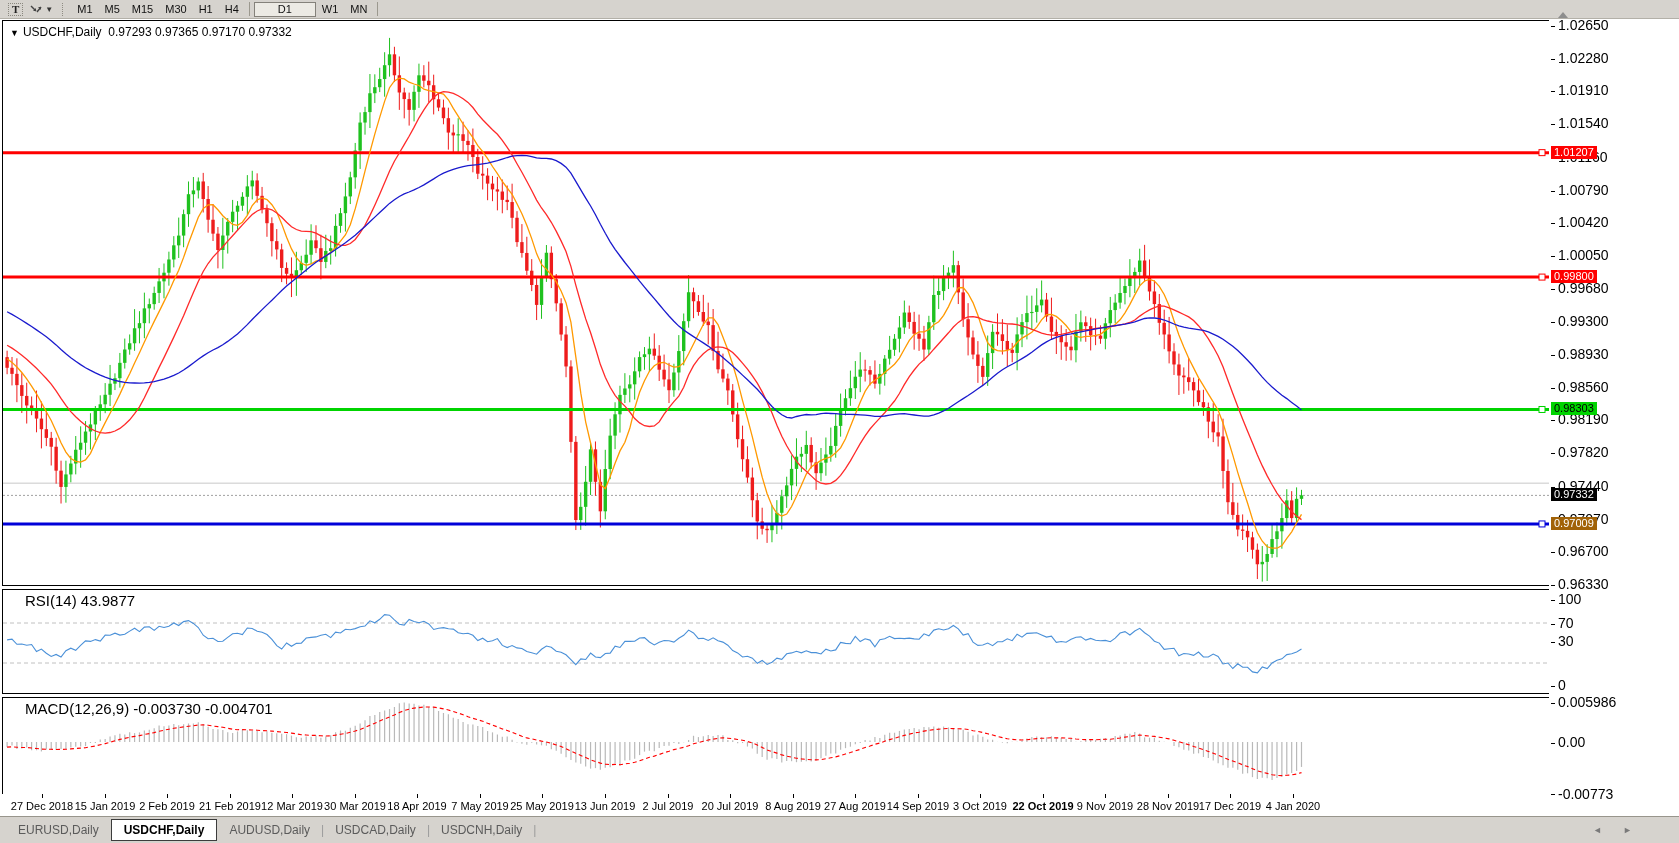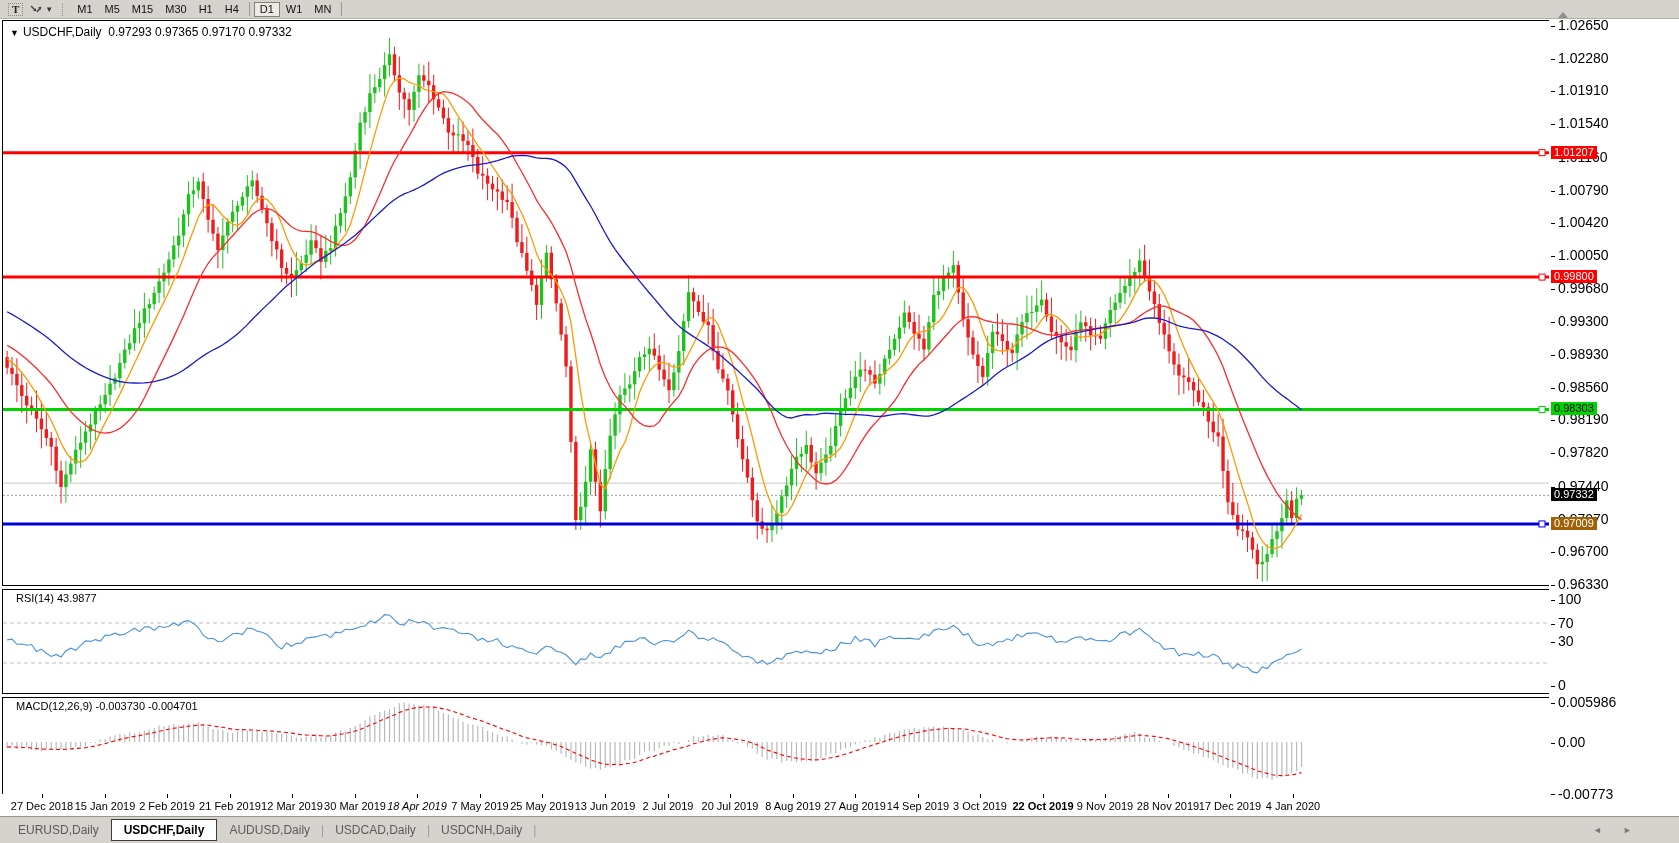--- a/index.html
+++ b/index.html
@@ -7,31 +7,31 @@
        font-family:"Liberation Sans",sans-serif;-webkit-font-smoothing:none}
   
   #toolbar{position:absolute;left:0;top:0;width:1679px;height:19px;background:#d6d3ce;
            border-bottom:1px solid #b3b0a8;display:flex;align-items:center;padding-left:5px;
            box-sizing:border-box;z-index:20}
   .tbtn{height:15px;display:flex;align-items:center;justify-content:center;padding:0 3px;color:#222}
   .tglyph{font:bold 11px "Liberation Serif",serif;border:1px dotted #8a887f;padding:0 3px;line-height:11px}
   .caret{font-size:8px;color:#333;margin-left:2px}
   .grip{width:2px;height:13px;border-left:1px dotted #8f8c83;margin:0 6px}
   .tf{font-size:11px;color:#111;padding:1px 6px;height:13px;line-height:13px}
-  .tf.pressed{background:#eceae4;border:1px solid #84817a;padding:0 5px}
+  .tf.pressed{background:#eceae4;border:1px solid #84817a;padding:0 23px}
   .tdivider{width:1px;height:14px;background:#9c998f;margin:0 4px}
   
   .panel{position:absolute;left:2px;background:#fff;border:1px solid #000;box-sizing:border-box}
   #main-plot{top:20px;width:1548px;height:566px}
   #rsi-plot{top:589px;width:1548px;height:105px}
   #macd-plot{top:697px;width:1548px;height:98px}
   .panel svg{position:absolute;left:0;top:0}
   #chart-header{position:absolute;left:10px;top:25px;font-size:12px;color:#000;z-index:5;white-space:nowrap}
   #chart-header .tri{font-size:9px;margin-right:4px}
-  .ind-label{position:absolute;left:16px;font-size:11px;color:#000;z-index:5;white-space:nowrap}
+  .ind-label{position:absolute;left:25px;font-size:15px;color:#000;z-index:5;white-space:nowrap}
   #rsi-label{top:592px}
   #macd-label{top:700px}
   
   #price-axis{position:absolute;left:1549px;top:19px;width:130px;height:797px;background:#fff}
   .ptick{position:absolute;left:2px;font-size:14px;color:#000;height:12px;line-height:12px;white-space:nowrap}
   .ptick .dash{display:inline-block;width:4px;height:1px;background:#000;vertical-align:middle;margin-right:3px}
   .chip{position:absolute;left:2px;font-size:11px;padding:0 3px;height:13px;line-height:13px;z-index:6;white-space:nowrap}
   
   #date-axis{position:absolute;left:2px;top:794px;width:1548px;height:22px;background:#fff;overflow:hidden}
   .dlabel{position:absolute;top:6px;font-size:11px;color:#000;transform:translateX(-50%);white-space:nowrap}
@@ -959,21 +959,21 @@
     <div class="dlabel" style="left: 103px; text-align: right;">15 Jan 2019</div>
     <div class="dtick" style="left: 165px;"></div>
     <div class="dlabel" style="left: 165px;">2 Feb 2019</div>
     <div class="dtick" style="left: 228px;"></div>
     <div class="dlabel" style="left: 228px;">21 Feb 2019</div>
     <div class="dtick" style="left: 290px;"></div>
     <div class="dlabel" style="left: 290px;">12 Mar 2019</div>
     <div class="dtick" style="left: 353px;"></div>
     <div class="dlabel" style="left: 353px;">30 Mar 2019</div>
     <div class="dtick" style="left: 415px;"></div>
-    <div class="dlabel" style="left: 415px; font-style: italic;">18 Apr 2019</div>
+    <div class="dlabel" style="left: 415px;">18 Apr 2019</div>
     <div class="dtick" style="left: 478px;"></div>
     <div class="dlabel" style="left: 478px;">7 May 2019</div>
     <div class="dtick" style="left: 540px;"></div>
     <div class="dlabel" style="left: 540px;">25 May 2019</div>
     <div class="dtick" style="left: 603px;"></div>
     <div class="dlabel" style="left: 603px;">13 Jun 2019</div>
     <div class="dtick" style="left: 666px;"></div>
     <div class="dlabel" style="left: 666px;">2 Jul 2019</div>
     <div class="dtick" style="left: 728px;"></div>
     <div class="dlabel" style="left: 728px;">20 Jul 2019</div>

